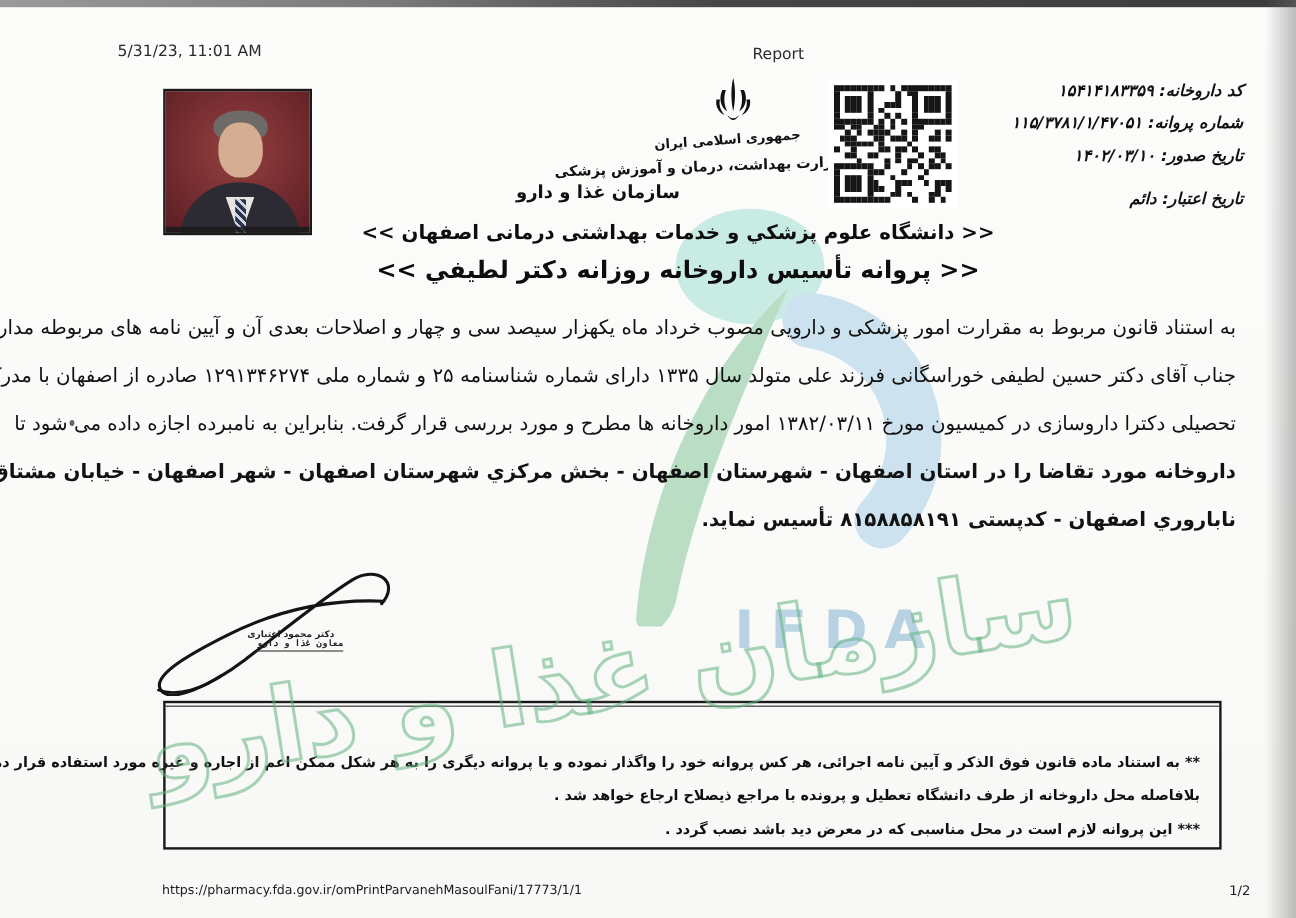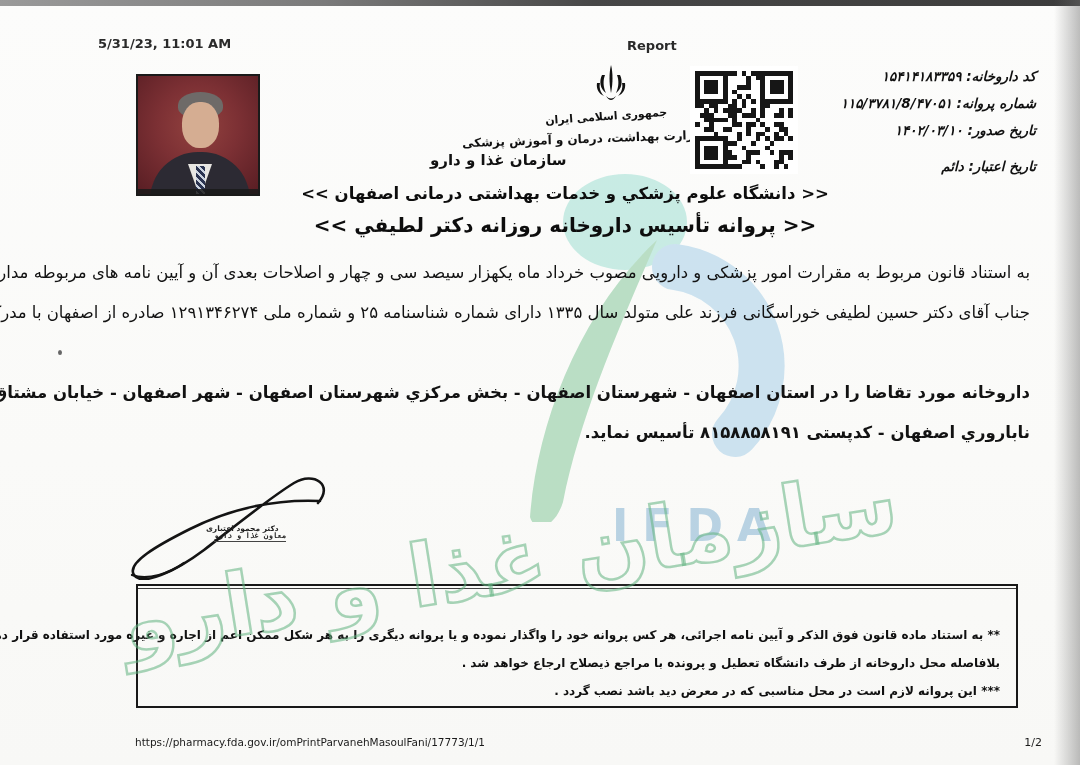--- a/index.html
+++ b/index.html
@@ -10,21 +10,21 @@
     background:linear-gradient(180deg,#fcfcfb 0%,#fafaf8 60%,#f8f8f6 100%);
     overflow:hidden;color:#1c1c1c;
   }
   
   .scan-top{position:absolute;left:0;top:0;width:100%;height:6px;
     background:linear-gradient(90deg,#9a9a9a 0%,#7a7a7a 30%,#474747 55%,#3c3c3c 100%);z-index:6;}
   .scan-right{position:absolute;right:0;top:0;width:26px;height:100%;
     background:linear-gradient(90deg,rgba(0,0,0,0) 0%,rgba(110,110,110,0.45) 100%);z-index:6;}
   .speck{position:absolute;left:58px;top:350px;width:4px;height:5px;background:#666;border-radius:50%;z-index:2;}
 
-  .print-meta{position:absolute;font-size:13px;color:#2a2a2a;z-index:2;font-weight:bold;}
+  .print-meta{position:absolute;font-size:13px;color:#2a2a2a;z-index:2;}
   .meta-date{left:98px;top:36px;}
   .meta-report{left:627px;top:38px;}
 
   
   .photo{position:absolute;left:136px;top:74px;width:124px;height:122px;border:2px solid #1a1a1a;
     background:radial-gradient(circle at 50% 42%,#93423f 0%,#7c3034 45%,#571d23 100%);overflow:hidden;z-index:2;}
   .photo .suit{position:absolute;left:12px;bottom:-6px;width:100px;height:48px;background:#2c2a33;
     border-radius:48px 48px 0 0;}
   .photo .shirt{position:absolute;left:50px;bottom:-4px;width:24px;height:34px;background:#e8e6e2;
     clip-path:polygon(50% 100%,0 0,100% 0);}
@@ -350,36 +350,37 @@
         <div class="qr-cell" style="left: 88.67px; top: 93.33px; width: 4.67px; height: 4.67px;"></div>
       </div>
   </div>
 
   <div class="info-field" style="top:68px">
     <span>کد داروخانه:</span> 
     <span>۱۵۴۱۴۱۸۳۳۵۹</span>
   </div>
   <div class="info-field" style="top:95px">
     <span>شماره پروانه:</span> 
-    <span>۱۱۵/۳۷۸۱/8/۴۷۰۵۱</span>
+    <span>۱۱۵/۳۷۸۱/۱/۴۷۰۵۱</span>
   </div>
   <div class="info-field" style="top:122px">
     <span>تاریخ صدور:</span> 
     <span>۱۴۰۲/۰۳/۱۰</span>
   </div>
   <div class="info-field" style="top:158px">
     <span>تاریخ اعتبار:</span> 
     <span>دائم</span>
   </div>
 
   <div class="headline headline-1">&lt;&lt; دانشگاه علوم پزشكي و خدمات بهداشتی درمانی اصفهان &gt;&gt;</div>
   <div class="headline headline-2">&lt;&lt; پروانه تأسیس داروخانه روزانه دكتر لطيفي &gt;&gt;</div>
 
   <div class="body-line" style="top:263px">به استناد قانون مربوط به مقرارت امور پزشکی و دارویی مصوب خرداد ماه یکهزار سیصد سی و چهار و اصلاحات بعدی آن و آیین نامه های مربوطه مدارک</div>
   <div class="body-line" style="top:303px">جناب آقای دکتر حسین لطیفی خوراسگانی فرزند علی متولد سال ۱۳۳۵ دارای شماره شناسنامه ۲۵ و شماره ملی ۱۲۹۱۳۴۶۲۷۴ صادره از اصفهان با مدرک</div>
+  <div class="body-line" style="top:343px">تحصیلی دکترا داروسازی در کمیسیون مورخ ۱۳۸۲/۰۳/۱۱ امور داروخانه ها مطرح و مورد بررسی قرار گرفت. بنابراین به نامبرده اجازه داده می شود تا</div>
   <div class="body-line bold" style="top:383px">داروخانه مورد تقاضا را در استان اصفهان - شهرستان اصفهان - بخش مرکزي شهرستان اصفهان - شهر اصفهان - خیابان مشتاق دوم - جنب کلینیک باروري</div>
   <div class="body-line bold lastline" style="top:423px">ناباروري اصفهان - کدپستی ۸۱۵۸۸۵۸۱۹۱ تأسیس نماید.</div>
 
   <div class="signature">
     <svg width="220" height="125" viewBox="0 0 220 125">
       <path d="M 200 48 C 216 30 196 16 176 28 C 150 44 116 72 86 95 C 58 116 24 132 16 120 C 8 108 40 90 72 74 C 112 54 156 44 202 46" stroke="#141414" stroke-width="2.6" fill="none" stroke-linecap="round"></path>
       <path d="M 14 120 C 30 126 52 118 66 108" stroke="#141414" stroke-width="2.2" fill="none" stroke-linecap="round"></path>
     </svg>
     <div class="sig-text sig-name">دکتر محمود اعتباری</div>
     <div class="sig-text sig-title">معاون غذا و دارو</div>

